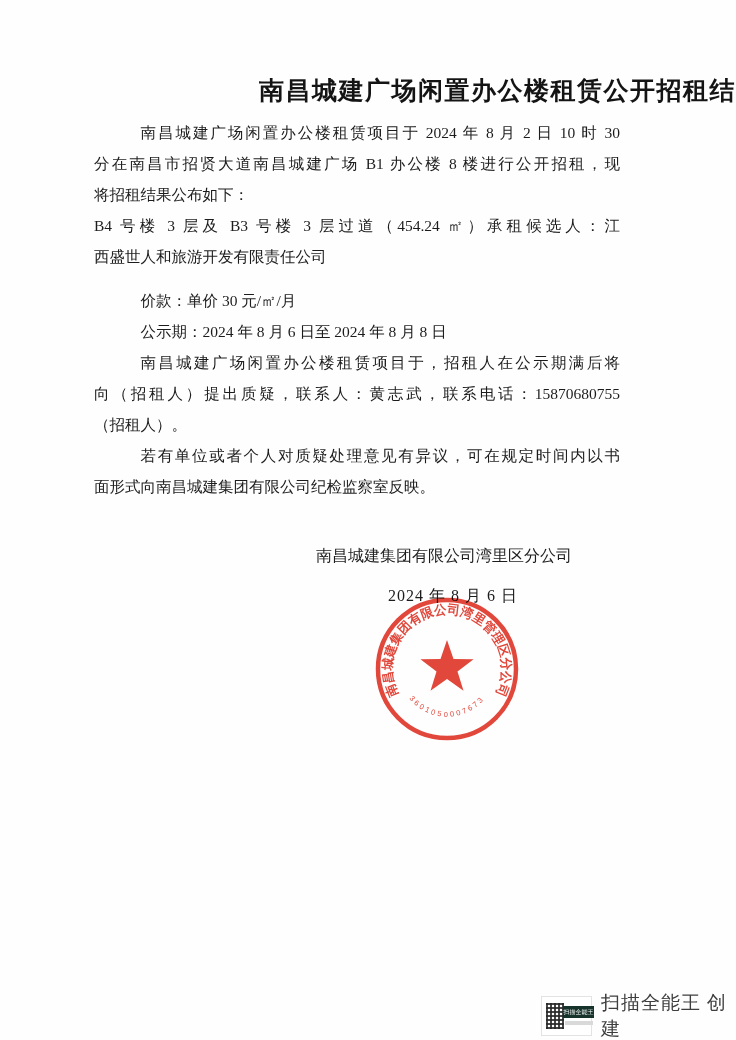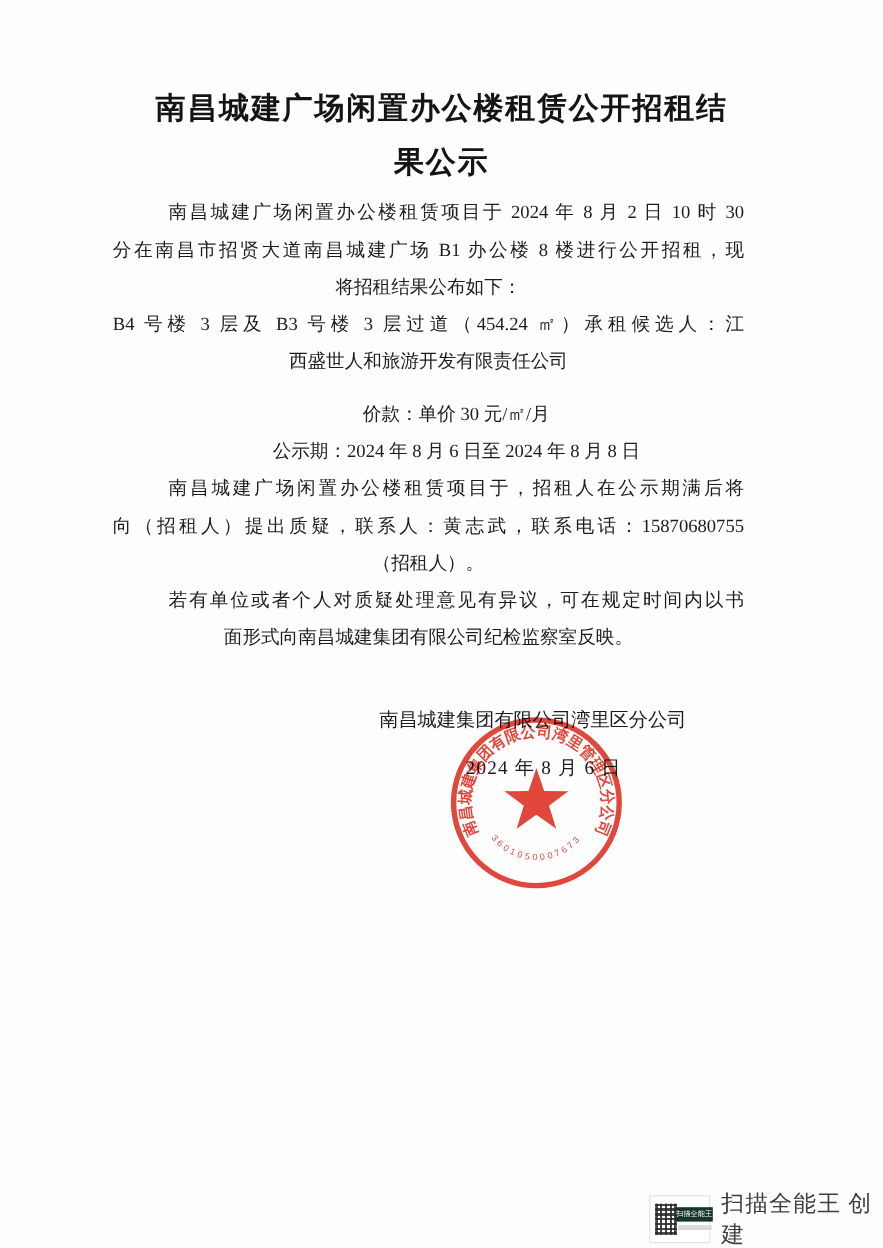--- a/index.html
+++ b/index.html
@@ -1,25 +1,25 @@
 <!DOCTYPE html>
 <html><head>
 <meta charset="utf-8">
 <style>
   html,body { margin:0; padding:0; background:#ffffff; }
   .page {
     position:relative; width:736px; height:1040px; background:#fefefe;
     font-family:"Liberation Serif", serif; color:#1c1c1c; overflow:hidden;
   }
   .title {
-    padding-top:68px; text-align:center; font-size:25px; font-weight:bold;
+    padding-top:68px; text-align:right; font-size:25px; font-weight:bold;
     line-height:45px; letter-spacing:1.5px; color:#141414;
   }
   .doc-body { margin:4px 116px 0 94px; }
-  .line { font-size:15.5px; line-height:31px; white-space:nowrap;text-align:center; }
+  .line { font-size:15.5px; line-height:31px; white-space:nowrap; }
   .fill { text-align:justify; text-align-last:justify; }
   .indent { text-indent:3em; }
   .gap { margin-top:13px; }
   .sig {
     margin:38px 164px 0 94px; text-align:right; font-size:16px; line-height:31px;
   }
   .sigdate {
     margin:9px 218px 0 94px; text-align:right; font-size:16px; line-height:31px;
     letter-spacing:1px;
   }
@@ -53,21 +53,20 @@
     font-size:19px; color:#3e3e3e; letter-spacing:1px; font-weight:500;
   }
 </style>
 </head>
 <body>
 
 <div class="page">
 
   <div class="title">
     <div>南昌城建广场闲置办公楼租赁公开招租结</div>
-    <div>果公示</div>
   </div>
 
   <div class="doc-body">
     <div class="line indent fill">南昌城建广场闲置办公楼租赁项目于 2024 年 8 月 2 日 10 时 30</div>
     <div class="line fill">分在南昌市招贤大道南昌城建广场 B1 办公楼 8 楼进行公开招租，现</div>
     <div class="line">将招租结果公布如下：</div>
     <div class="line fill">B4 号楼 3 层及 B3 号楼 3 层过道（454.24 ㎡）承租候选人：江</div>
     <div class="line">西盛世人和旅游开发有限责任公司</div>
     <div class="line indent gap">价款：单价 30 元/㎡/月</div>
     <div class="line indent">公示期：2024 年 8 月 6 日至 2024 年 8 月 8 日</div>

